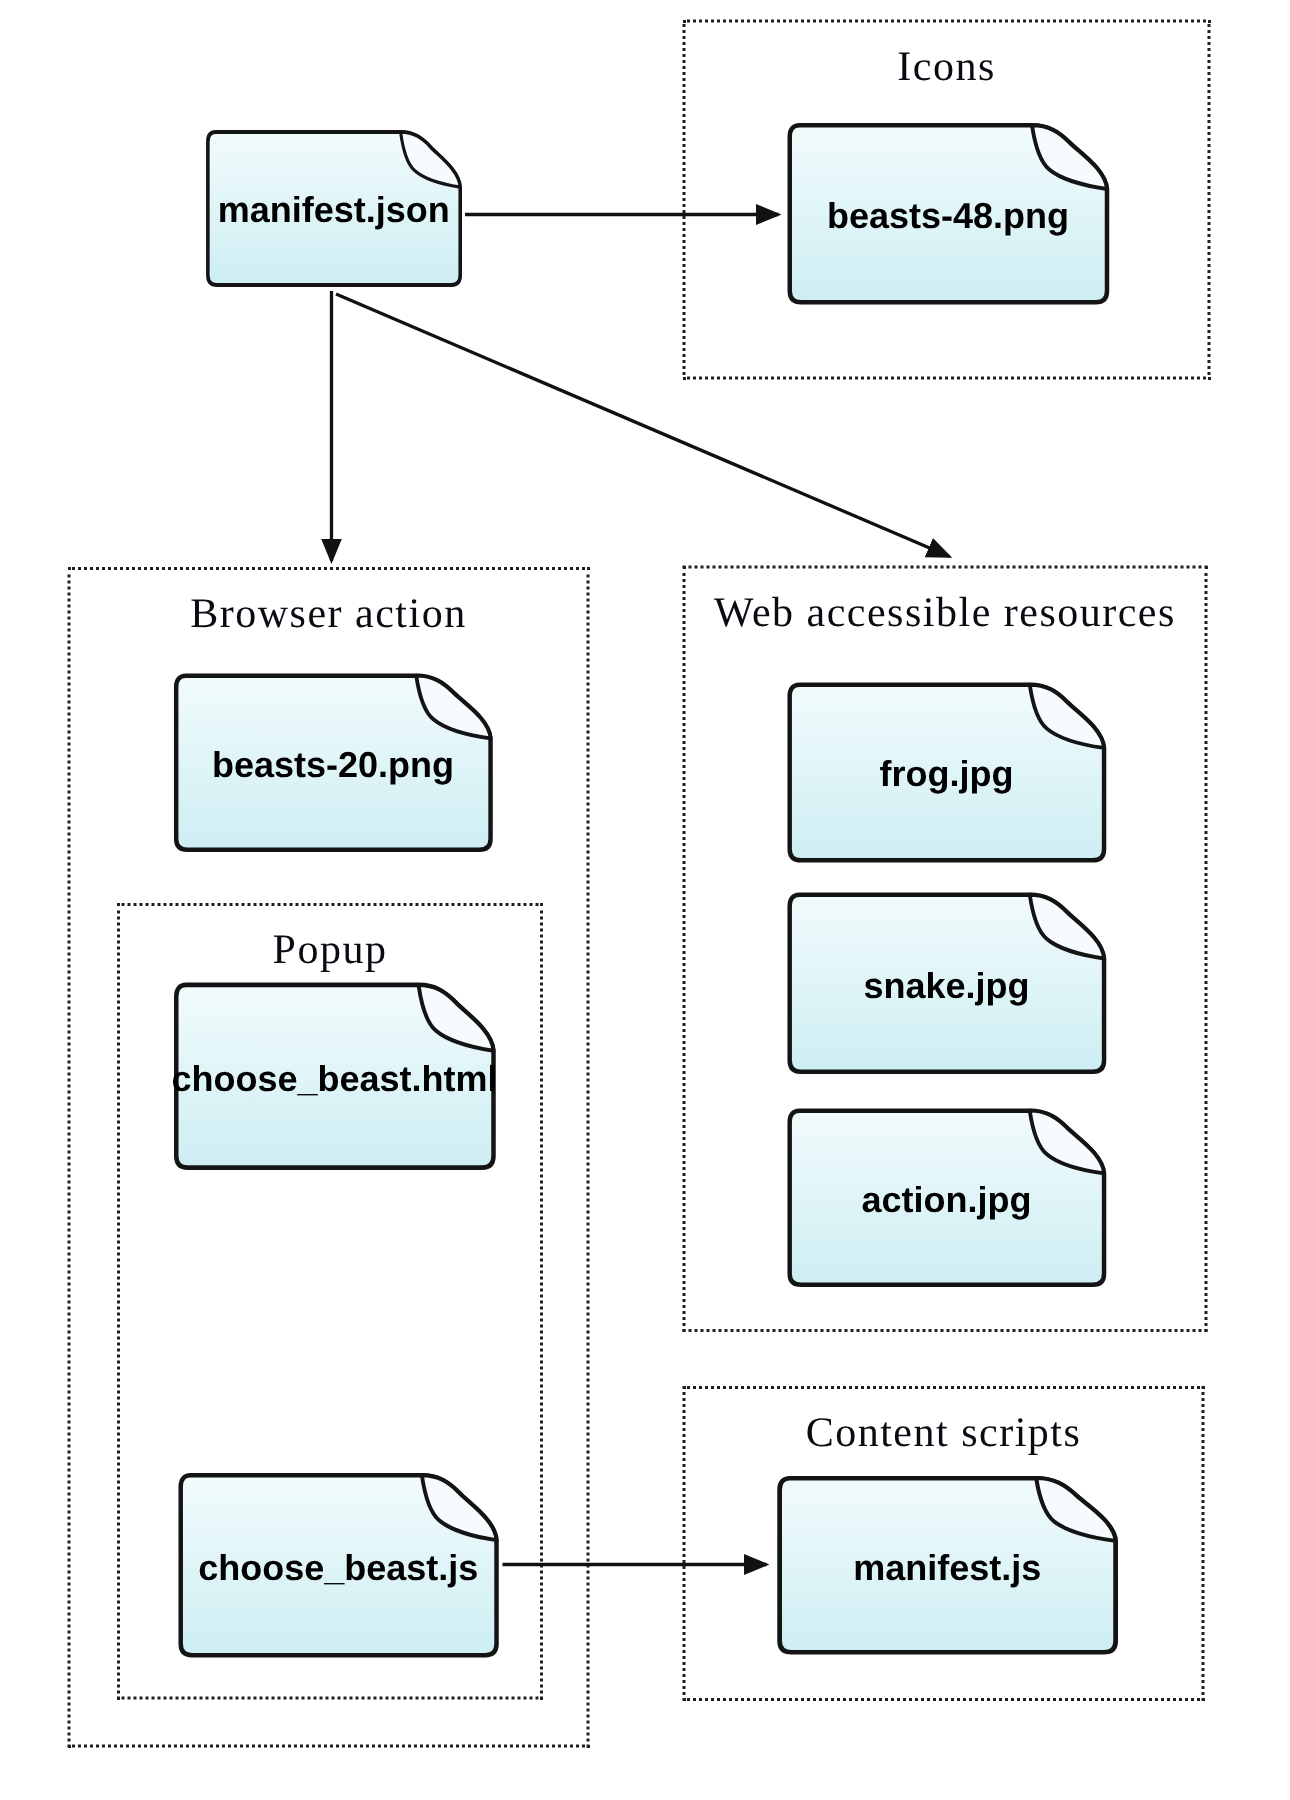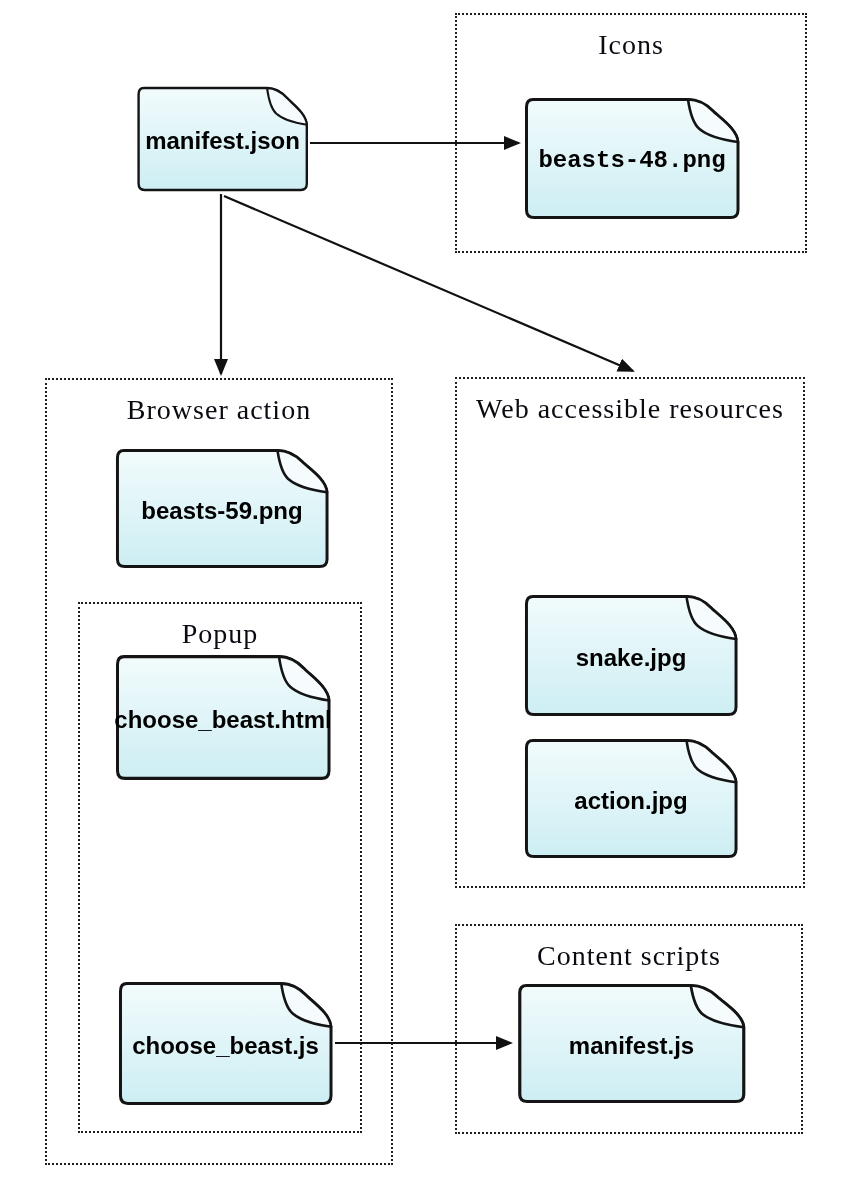--- a/index.html
+++ b/index.html
@@ -76,53 +76,60 @@
   </div>
 
   <div class="file-node" style="left:135px;top:85px;width:175px;height:108px;">
     <svg class="file-shape" viewBox="0 0 220 125" preserveAspectRatio="none" aria-hidden="true">
       <path class="file-body" d="M 11 3.5 L 166 3.5 C 177 3.5 184 8 191 15 C 198 22 215 33 216 46 L 216 114 C 216 119 213.5 121.5 208.5 121.5 L 12 121.5 C 7 121.5 4.5 119 4.5 114 L 4.5 11 C 4.5 6 7 3.5 11 3.5 Z"></path>
       <path class="file-flap" d="M 166 3.5 C 177 3.5 184 8 191 15 C 198 22 215 33 216 46 C 198 43.5 184 38.5 177.5 33 C 171.5 28 168 17 166 3.5 Z"></path>
     </svg>
     <span class="file-label">manifest.json</span>
   </div>
 
-  <div class="file-node" style="left:522px;top:96px;width:220px;height:125px;font-family:Liberation Mono, monospace;">
+  <div class="file-node" style="left:522px;top:80px;width:220px;height:125px;">
     <svg class="file-shape" viewBox="0 0 220 125" preserveAspectRatio="none" aria-hidden="true">
       <path class="file-body" d="M 11 3.5 L 166 3.5 C 177 3.5 184 8 191 15 C 198 22 215 33 216 46 L 216 114 C 216 119 213.5 121.5 208.5 121.5 L 12 121.5 C 7 121.5 4.5 119 4.5 114 L 4.5 11 C 4.5 6 7 3.5 11 3.5 Z"></path>
       <path class="file-flap" d="M 166 3.5 C 177 3.5 184 8 191 15 C 198 22 215 33 216 46 C 198 43.5 184 38.5 177.5 33 C 171.5 28 168 17 166 3.5 Z"></path>
     </svg>
     <span class="file-label">beasts-48.png</span>
   </div>
 
   <div class="file-node" style="left:113px;top:447px;width:218px;height:123px;">
     <svg class="file-shape" viewBox="0 0 220 125" preserveAspectRatio="none" aria-hidden="true">
       <path class="file-body" d="M 11 3.5 L 166 3.5 C 177 3.5 184 8 191 15 C 198 22 215 33 216 46 L 216 114 C 216 119 213.5 121.5 208.5 121.5 L 12 121.5 C 7 121.5 4.5 119 4.5 114 L 4.5 11 C 4.5 6 7 3.5 11 3.5 Z"></path>
       <path class="file-flap" d="M 166 3.5 C 177 3.5 184 8 191 15 C 198 22 215 33 216 46 C 198 43.5 184 38.5 177.5 33 C 171.5 28 168 17 166 3.5 Z"></path>
     </svg>
-    <span class="file-label">beasts-59.png</span>
+    <span class="file-label">beasts-20.png</span>
   </div>
 
   <div class="file-node" style="left:113px;top:653px;width:220px;height:129px;">
     <svg class="file-shape" viewBox="0 0 220 125" preserveAspectRatio="none" aria-hidden="true">
       <path class="file-body" d="M 11 3.5 L 166 3.5 C 177 3.5 184 8 191 15 C 198 22 215 33 216 46 L 216 114 C 216 119 213.5 121.5 208.5 121.5 L 12 121.5 C 7 121.5 4.5 119 4.5 114 L 4.5 11 C 4.5 6 7 3.5 11 3.5 Z"></path>
       <path class="file-flap" d="M 166 3.5 C 177 3.5 184 8 191 15 C 198 22 215 33 216 46 C 198 43.5 184 38.5 177.5 33 C 171.5 28 168 17 166 3.5 Z"></path>
     </svg>
     <span class="file-label">choose_beast.html</span>
   </div>
 
 
   <div class="file-node" style="left:116px;top:980px;width:219px;height:127px;">
     <svg class="file-shape" viewBox="0 0 220 125" preserveAspectRatio="none" aria-hidden="true">
       <path class="file-body" d="M 11 3.5 L 166 3.5 C 177 3.5 184 8 191 15 C 198 22 215 33 216 46 L 216 114 C 216 119 213.5 121.5 208.5 121.5 L 12 121.5 C 7 121.5 4.5 119 4.5 114 L 4.5 11 C 4.5 6 7 3.5 11 3.5 Z"></path>
       <path class="file-flap" d="M 166 3.5 C 177 3.5 184 8 191 15 C 198 22 215 33 216 46 C 198 43.5 184 38.5 177.5 33 C 171.5 28 168 17 166 3.5 Z"></path>
     </svg>
     <span class="file-label">choose_beast.js</span>
   </div>
 
+  <div class="file-node" style="left:522px;top:453px;width:218px;height:124px;">
+    <svg class="file-shape" viewBox="0 0 220 125" preserveAspectRatio="none" aria-hidden="true">
+      <path class="file-body" d="M 11 3.5 L 166 3.5 C 177 3.5 184 8 191 15 C 198 22 215 33 216 46 L 216 114 C 216 119 213.5 121.5 208.5 121.5 L 12 121.5 C 7 121.5 4.5 119 4.5 114 L 4.5 11 C 4.5 6 7 3.5 11 3.5 Z"></path>
+      <path class="file-flap" d="M 166 3.5 C 177 3.5 184 8 191 15 C 198 22 215 33 216 46 C 198 43.5 184 38.5 177.5 33 C 171.5 28 168 17 166 3.5 Z"></path>
+    </svg>
+    <span class="file-label">frog.jpg</span>
+  </div>
 
   <div class="file-node" style="left:522px;top:593px;width:218px;height:125px;">
     <svg class="file-shape" viewBox="0 0 220 125" preserveAspectRatio="none" aria-hidden="true">
       <path class="file-body" d="M 11 3.5 L 166 3.5 C 177 3.5 184 8 191 15 C 198 22 215 33 216 46 L 216 114 C 216 119 213.5 121.5 208.5 121.5 L 12 121.5 C 7 121.5 4.5 119 4.5 114 L 4.5 11 C 4.5 6 7 3.5 11 3.5 Z"></path>
       <path class="file-flap" d="M 166 3.5 C 177 3.5 184 8 191 15 C 198 22 215 33 216 46 C 198 43.5 184 38.5 177.5 33 C 171.5 28 168 17 166 3.5 Z"></path>
     </svg>
     <span class="file-label">snake.jpg</span>
   </div>
 
   <div class="file-node" style="left:522px;top:737px;width:218px;height:123px;">

